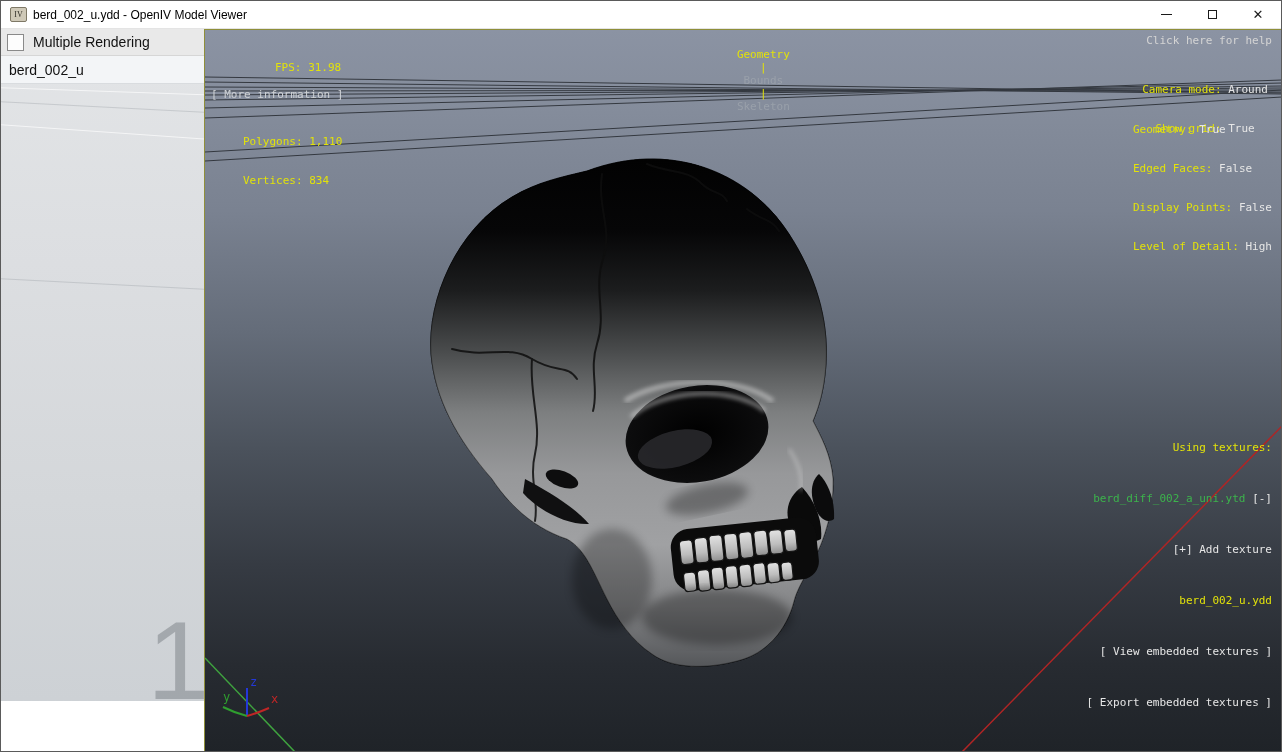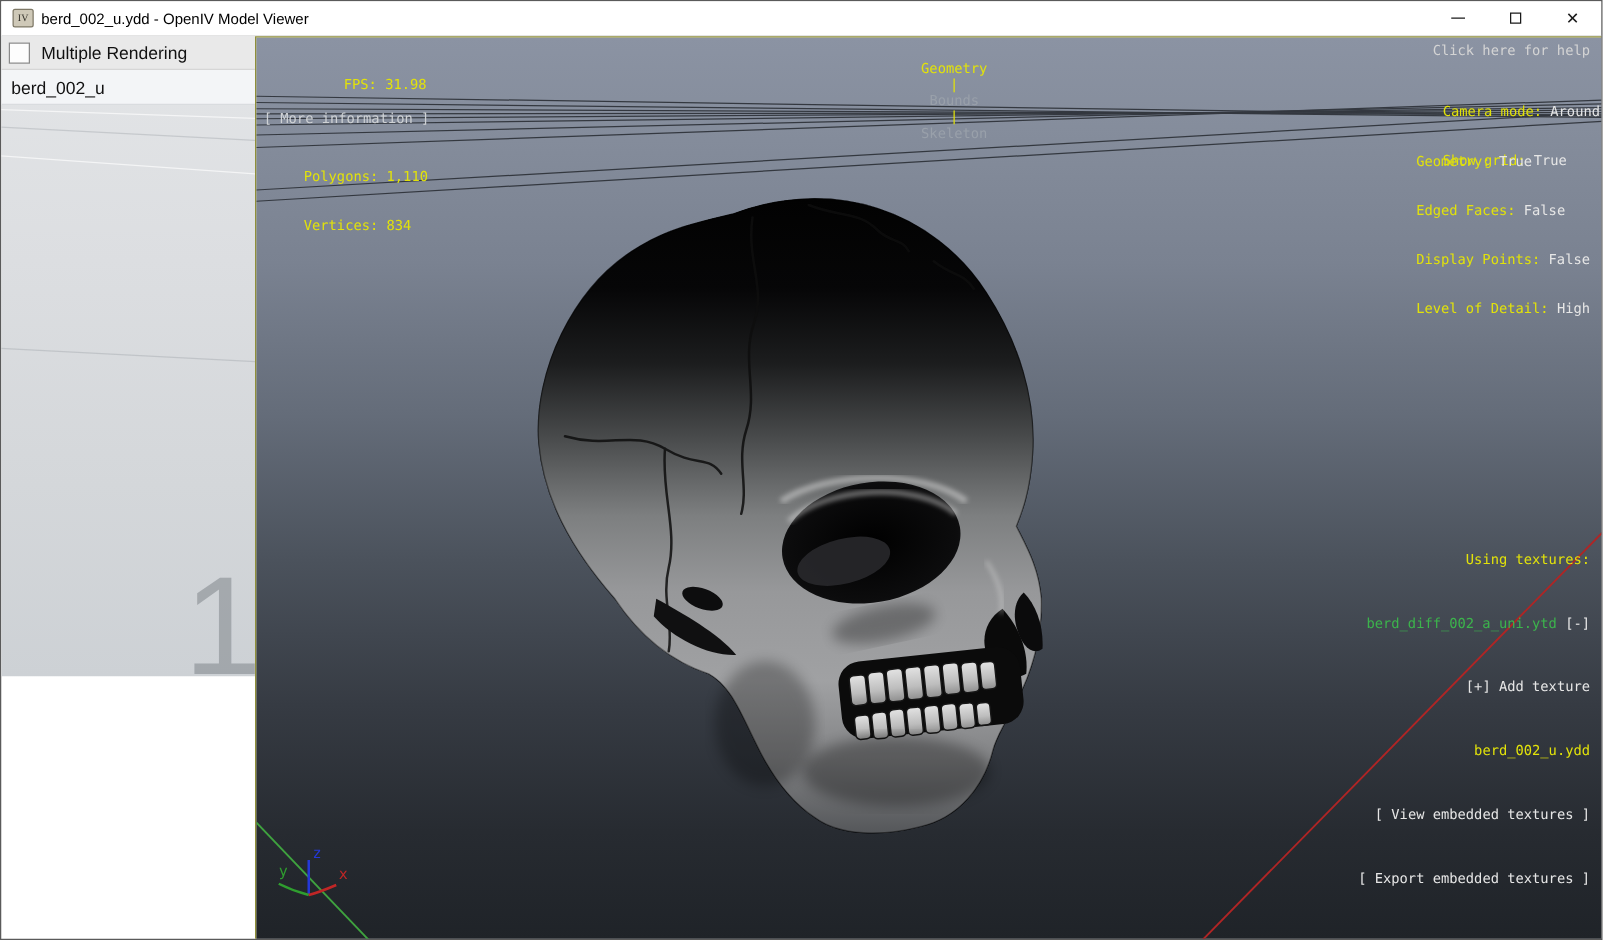--- a/index.html
+++ b/index.html
@@ -21,21 +21,21 @@
     font-family:"Liberation Serif",serif;
   }
   .title-text{font-size:12px;color:#000;flex:1 1 auto;white-space:nowrap;}
   .win-controls{display:flex;height:100%;}
   .win-btn{width:46px;height:100%;display:flex;align-items:center;justify-content:center;color:#1a1a1a;}
   .glyph-min{display:block;width:11px;height:1px;background:#1a1a1a;}
   .glyph-max{display:block;width:9px;height:9px;border:1px solid #1a1a1a;background:transparent;}
   .glyph-close{font-size:13px;line-height:1;}
   
   .sidebar{
-    position:absolute;left:0;top:28px;width:203px;height:512px;
+    position:absolute;left:0;top:28px;width:203px;height:672px;
     background:linear-gradient(180deg,#e3e5e7 0%,#dcdee1 35%,#d4d7da 70%,#cdd1d5 100%);
     overflow:hidden;
   }
   .sidebar-header{
     height:27px;background:#e9e9e9;display:flex;align-items:center;
     border-bottom:1px solid #d6d6d6;
   }
   .checkbox{
     width:17px;height:17px;background:#fdfdfd;border:1px solid #8a8a8a;
     margin:0 9px 0 6px;flex:0 0 auto;
@@ -64,21 +64,21 @@
   .yellow{color:#e2e20a;}
   .white-val{color:#e6e6e6;}
   .green-text{color:#3cb44c;}
   .inactive{color:#99a0aa;}
   .stats{left:38px;top:5px;}
   .stats .fps-row{padding-left:32px;}
   .stats .gap{height:9px;}
   .more-info{left:6px;top:58px;color:#cfd2d5;}
   .tabs{left:0;right:0;top:5px;text-align:center;}
   .help-link{right:10px;top:4px;text-align:left;color:#d4d4d4;}
-  .cam-block{right:2px;top:27px;text-align:left;margin-left:48px;}
+  .cam-block{right:14px;top:27px;text-align:center;margin-left:48px;}
   .render-block{right:10px;top:67px;text-align:left;}
   .tex-block{right:10px;bottom:7px;text-align:right;font-size:11px;line-height:17px;}
   .row{display:block;}
 </style>
 </head>
 <body>
 
 <div class="window">
 
   <div class="titlebar">

